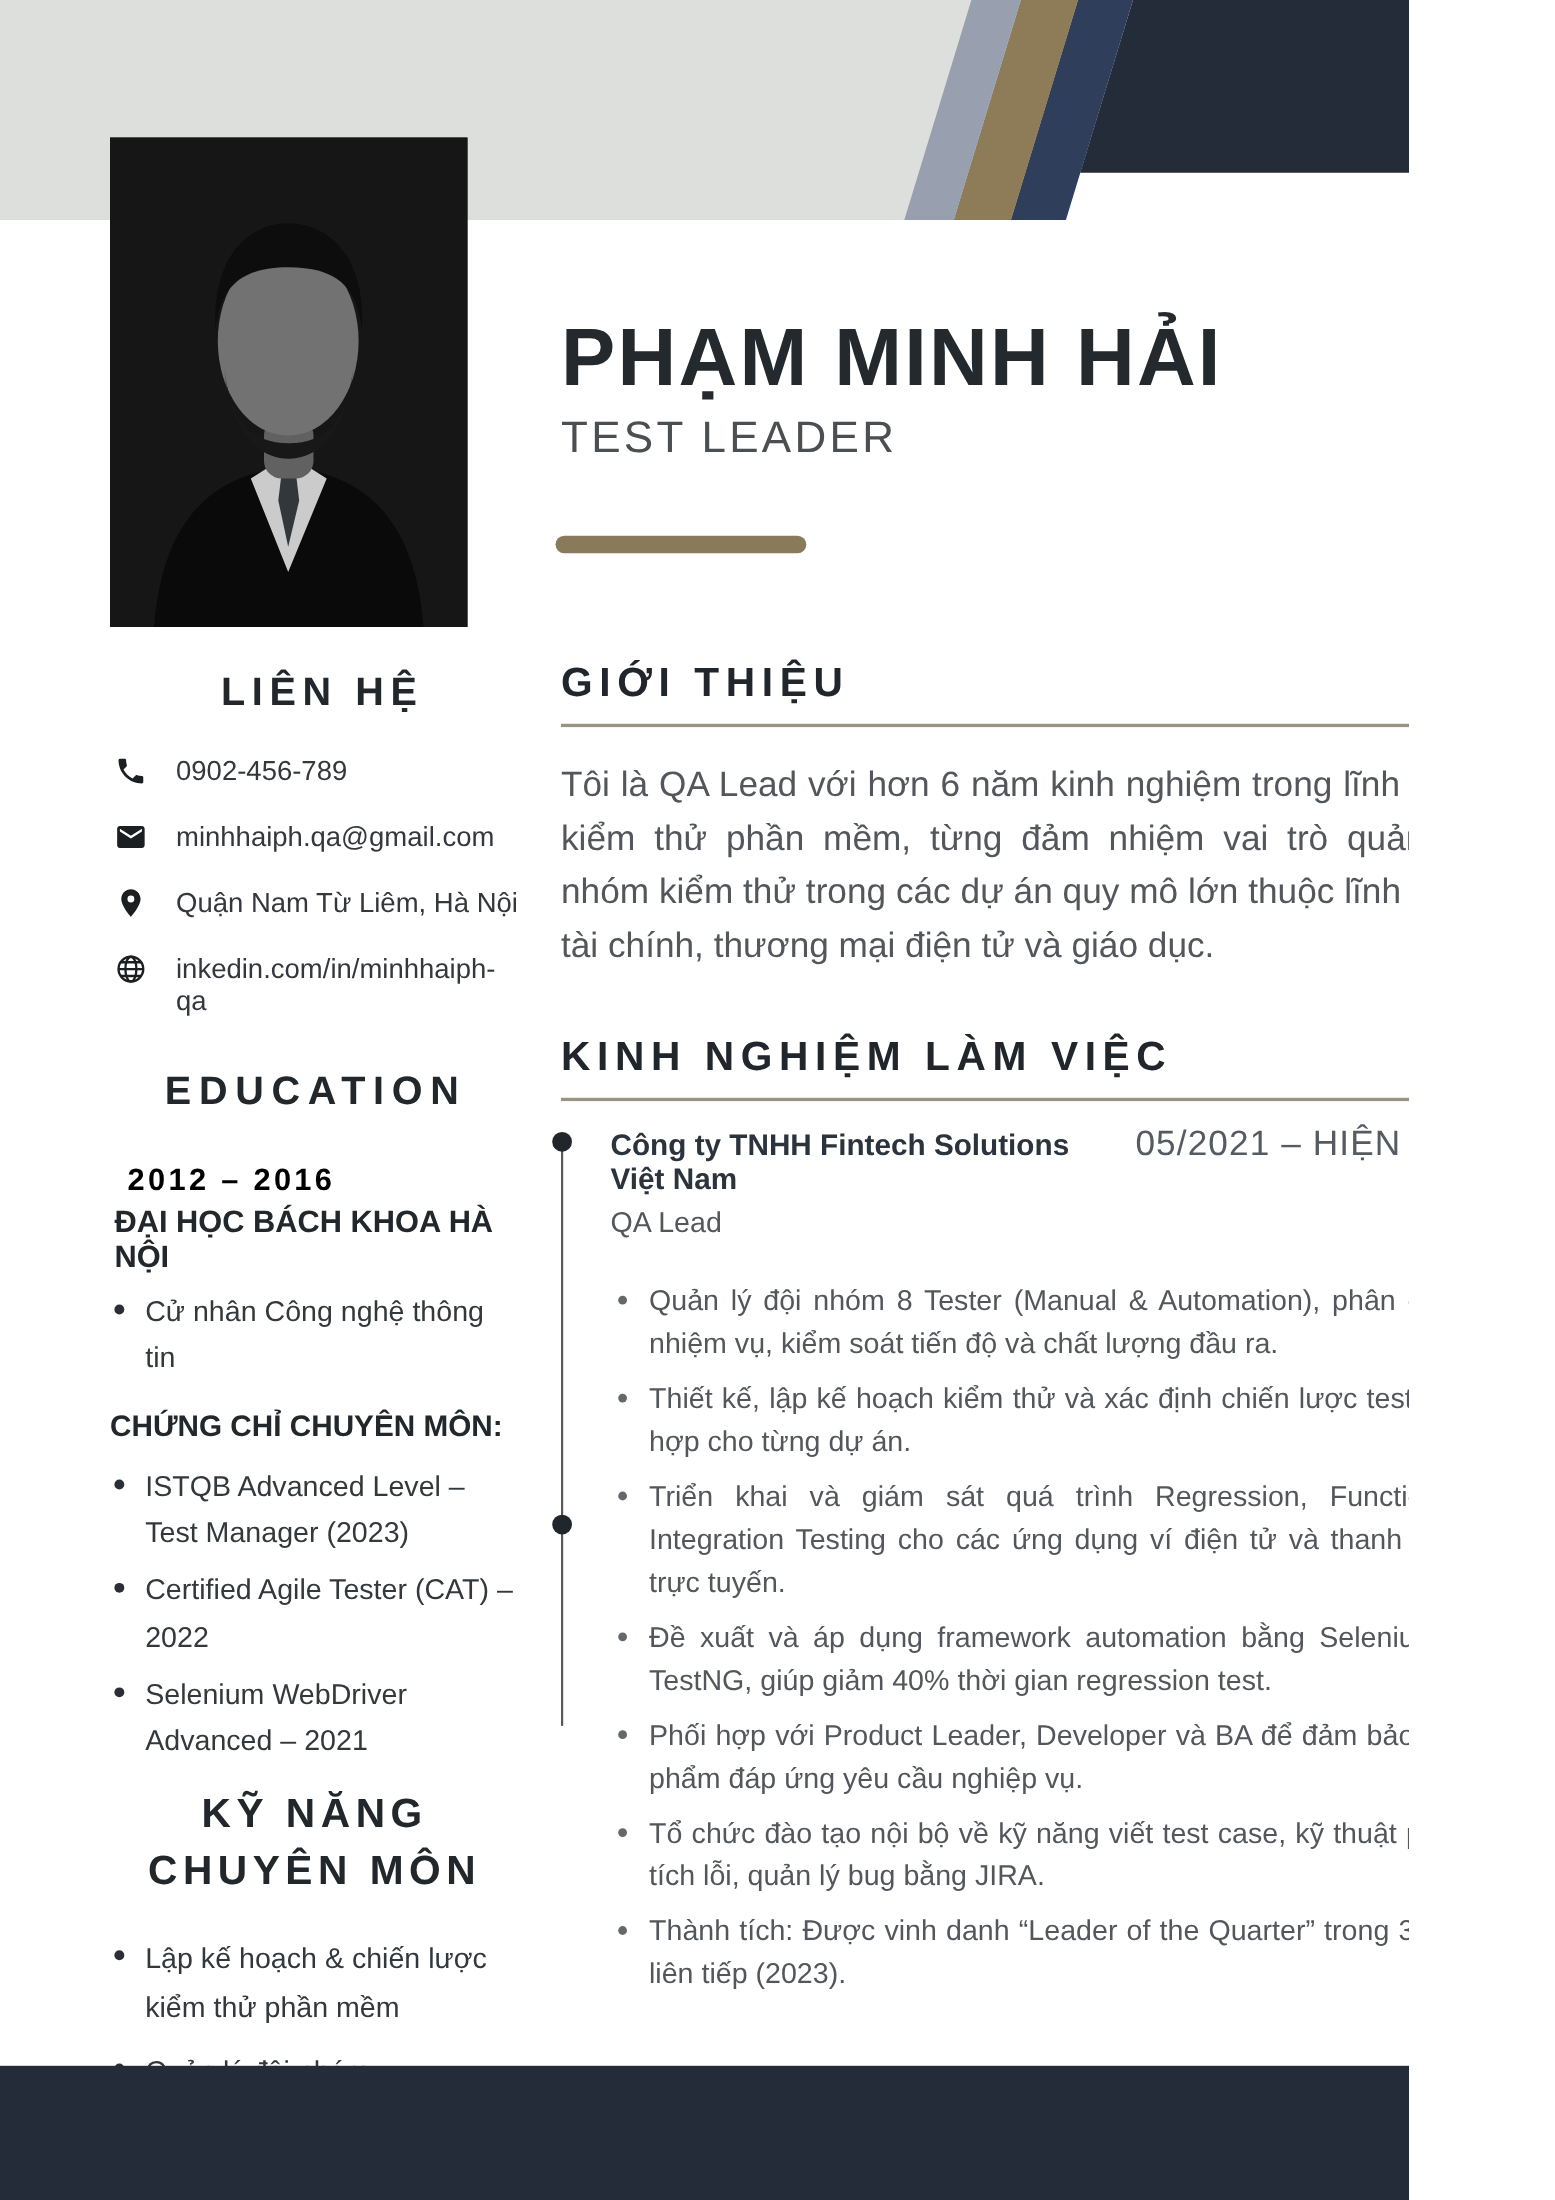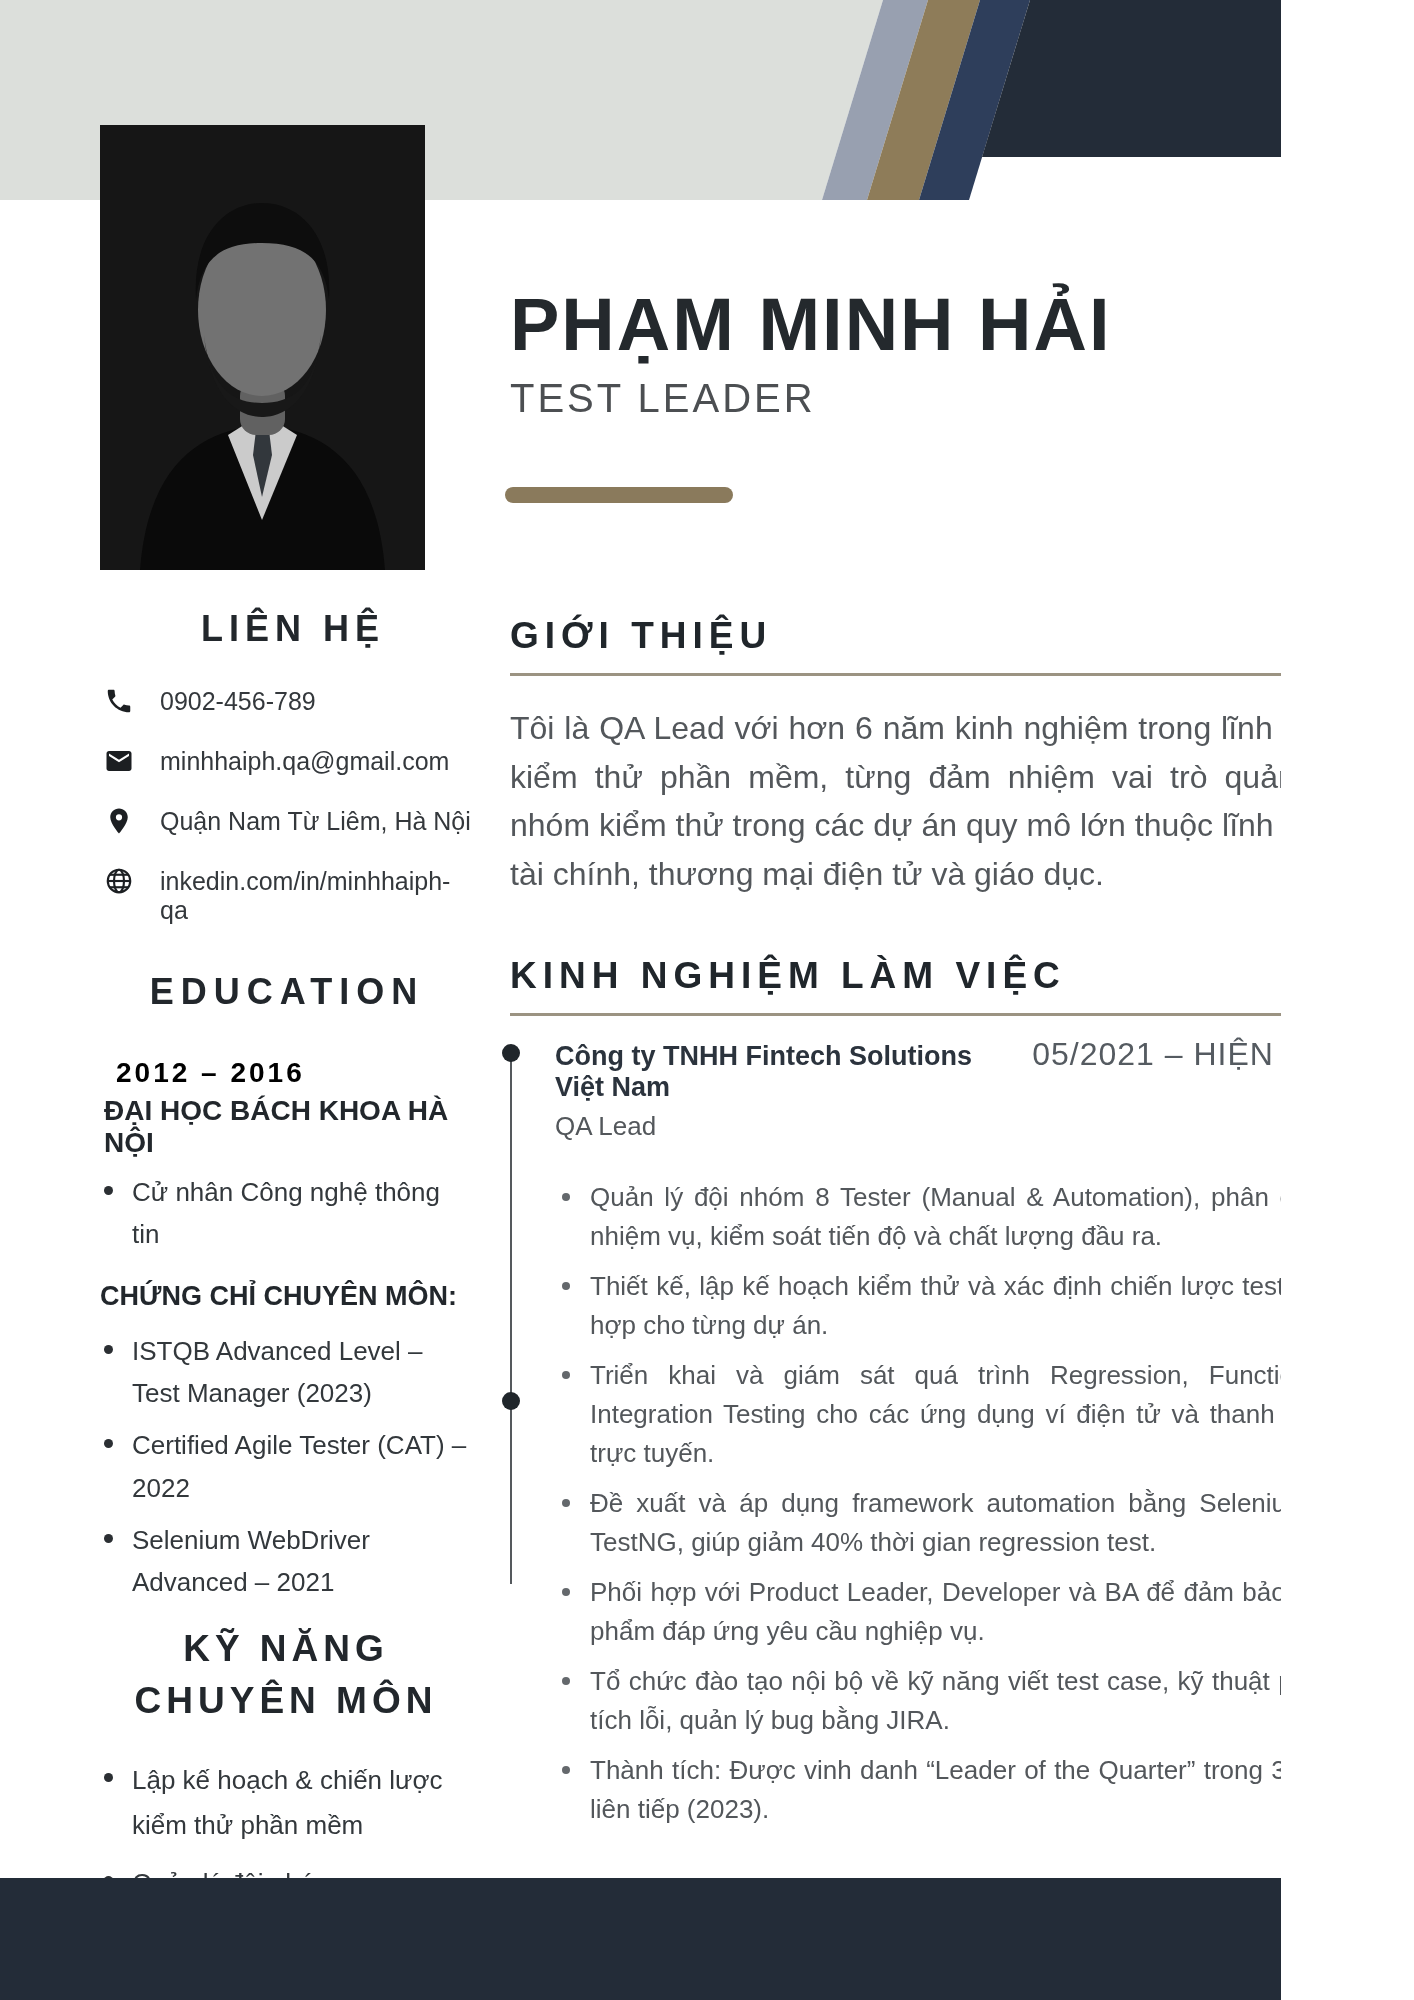--- a/index.html
+++ b/index.html
@@ -36,21 +36,21 @@
   ul.dot-list li { position:relative; padding-left:32px; font-size:26px; color:#33383c; line-height:1.62; margin-bottom:10px; }
   ul.dot-list li::before { content:""; position:absolute; left:4px; top:15px; width:9px; height:9px; border-radius:50%; background:#2b2f33; }
 
   .cert-heading { font-size:27px; font-weight:700; color:#22272c; margin:26px 0 18px 0; }
 
   .skills-heading { margin:20px 0 30px 0; line-height:1.42; letter-spacing:5px; font-size:37px; }
   ul.skills-list li { line-height:1.72; margin-bottom:14px; }
 
   
   .main { position:absolute; left:510px; top:600px; width:826px; }
-  .section-heading { font-size:37px; font-weight:800; letter-spacing:6px; color:#20262b;margin-top:15px; }
+  .section-heading { font-size:37px; font-weight:800; letter-spacing:6px; color:#20262b; }
   .section-divider { border:none; height:3px; background:#9b9382; margin-top:16px; }
 
   .about-text { margin-top:28px; font-size:32px; line-height:1.52; color:#53575b; text-align:justify; }
 
   .experience-section { margin-top:56px; }
   .exp-block { position:relative; margin-top:20px; padding-left:45px; }
   .timeline-line { position:absolute; left:0; top:16px; width:2px; height:532px; background:#55595d; }
   .timeline-dot { position:absolute; left:-8px; width:18px; height:18px; border-radius:50%; background:#20262b; }
   .timeline-dot.dot-1 { top:8px; }
   .timeline-dot.dot-2 { top:356px; }

